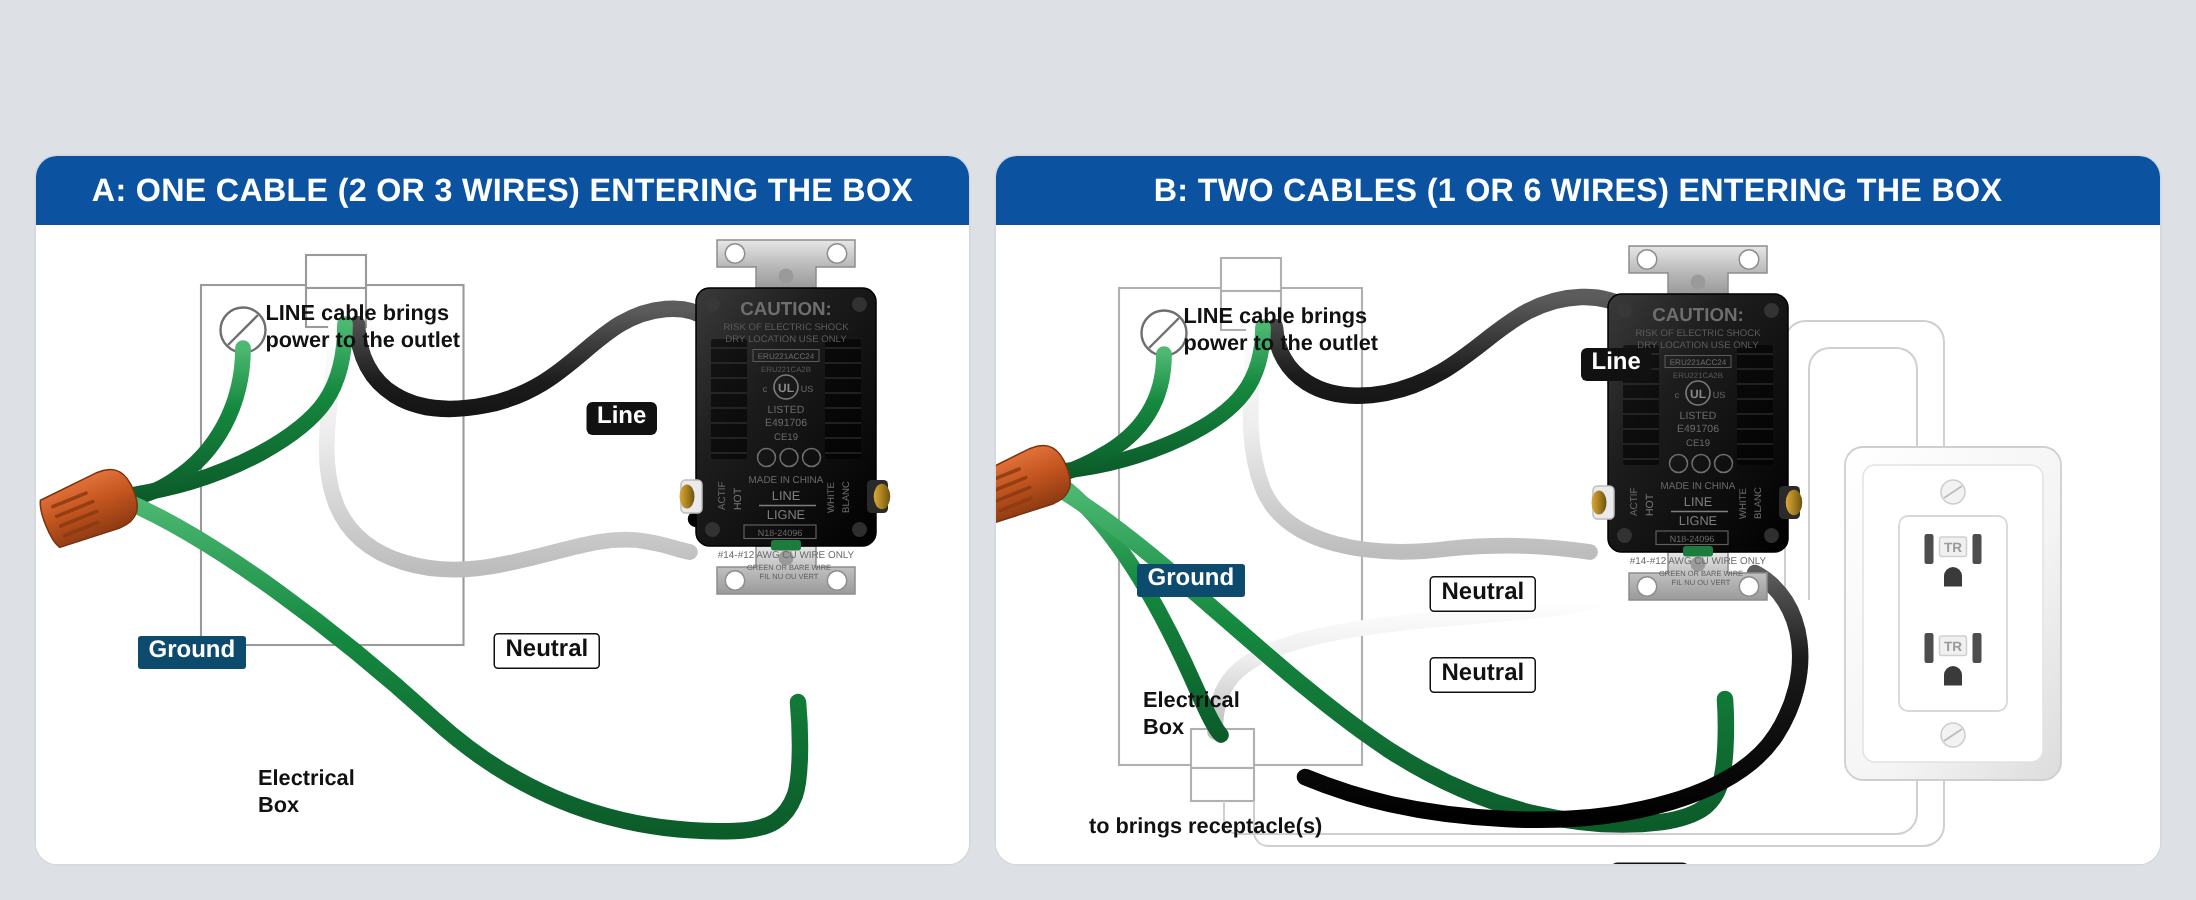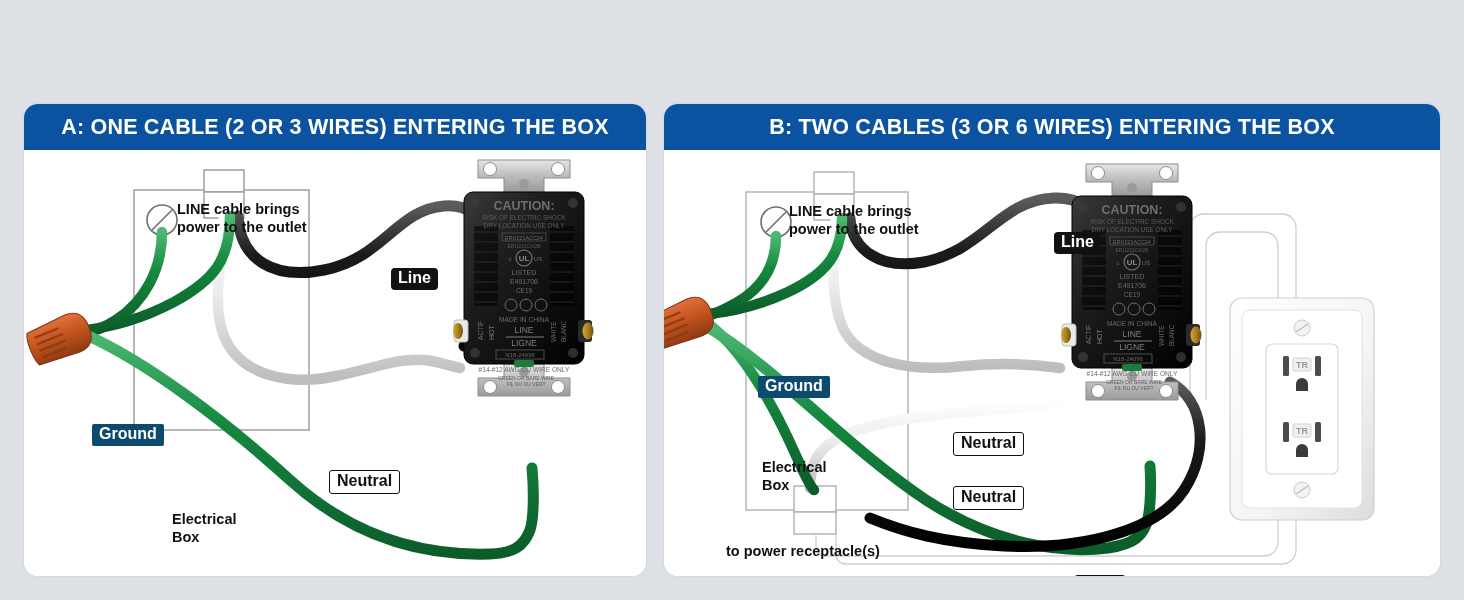--- a/index.html
+++ b/index.html
@@ -45,21 +45,21 @@
 
   .tag{
     position:absolute;
     font-size:16px;font-weight:bold;
     padding:1px 7px 3px 7px;
     white-space:nowrap;
     line-height:1.15;
   }
   .tag-black{background:#111;color:#fff;border-radius:4px;}
   .tag-green{background:#0c4a6e;color:#fff;border-radius:2px;}
-  .tag-white{background:#fff;color:#111;border:1.6px solid #111;border-radius:3px;margin-top:48px;}
+  .tag-white{background:#fff;color:#111;border:1.6px solid #111;border-radius:3px;}
 </style>
 </head>
 <body>
 
 <div class="board">
 
   <div class="panel" id="panel-a">
     <div class="panel-header">
       <span>A: ONE CABLE (2 OR 3 WIRES) ENTERING THE BOX</span>
     </div>
@@ -236,21 +236,21 @@
       </div>
 
       <div class="tag tag-black" style="left:367px;top:118px;">Line</div>
       <div class="tag tag-white" style="left:305px;top:272px;">Neutral</div>
       <div class="tag tag-green" style="left:68px;top:274px;">Ground</div>
     </div>
   </div>
 
   <div class="panel" id="panel-b">
     <div class="panel-header">
-      <span>B: TWO CABLES (3 OR 6 WIRES) ENTERING THE BOX</span>
+      <span>B: TWO CABLES (1 OR 6 WIRES) ENTERING THE BOX</span>
     </div>
     <div class="panel-body">
 
       <svg class="art" width="776" height="426" viewBox="0 0 776 426">
         <defs>
           <linearGradient id="gGreenB" x1="0" y1="0" x2="0" y2="1">
             <stop offset="0%" stop-color="#4cb872"></stop>
             <stop offset="40%" stop-color="#15893f"></stop>
             <stop offset="100%" stop-color="#0c5c2a"></stop>
           </linearGradient>
@@ -456,21 +456,21 @@
 
       <div class="cap" style="left:125px;top:52px;width:190px;">
         <div>LINE cable brings</div>
         <div>power to the outlet</div>
       </div>
       <div class="cap" style="left:98px;top:308px;width:100px;">
         <div>Electrical</div>
         <div>Box</div>
       </div>
       <div class="cap" style="left:62px;top:392px;width:250px;">
-        <div>to power receptacle(s)</div>
+        <div>to brings receptacle(s)</div>
       </div>
 
       <div class="tag tag-black" style="left:390px;top:82px;">Line</div>
       <div class="tag tag-white" style="left:289px;top:234px;">Neutral</div>
       <div class="tag tag-white" style="left:289px;top:288px;">Neutral</div>
       <div class="tag tag-green" style="left:94px;top:226px;">Ground</div>
       <div class="tag tag-black" style="left:410px;top:425px;">Load</div>
     </div>
   </div>
 

